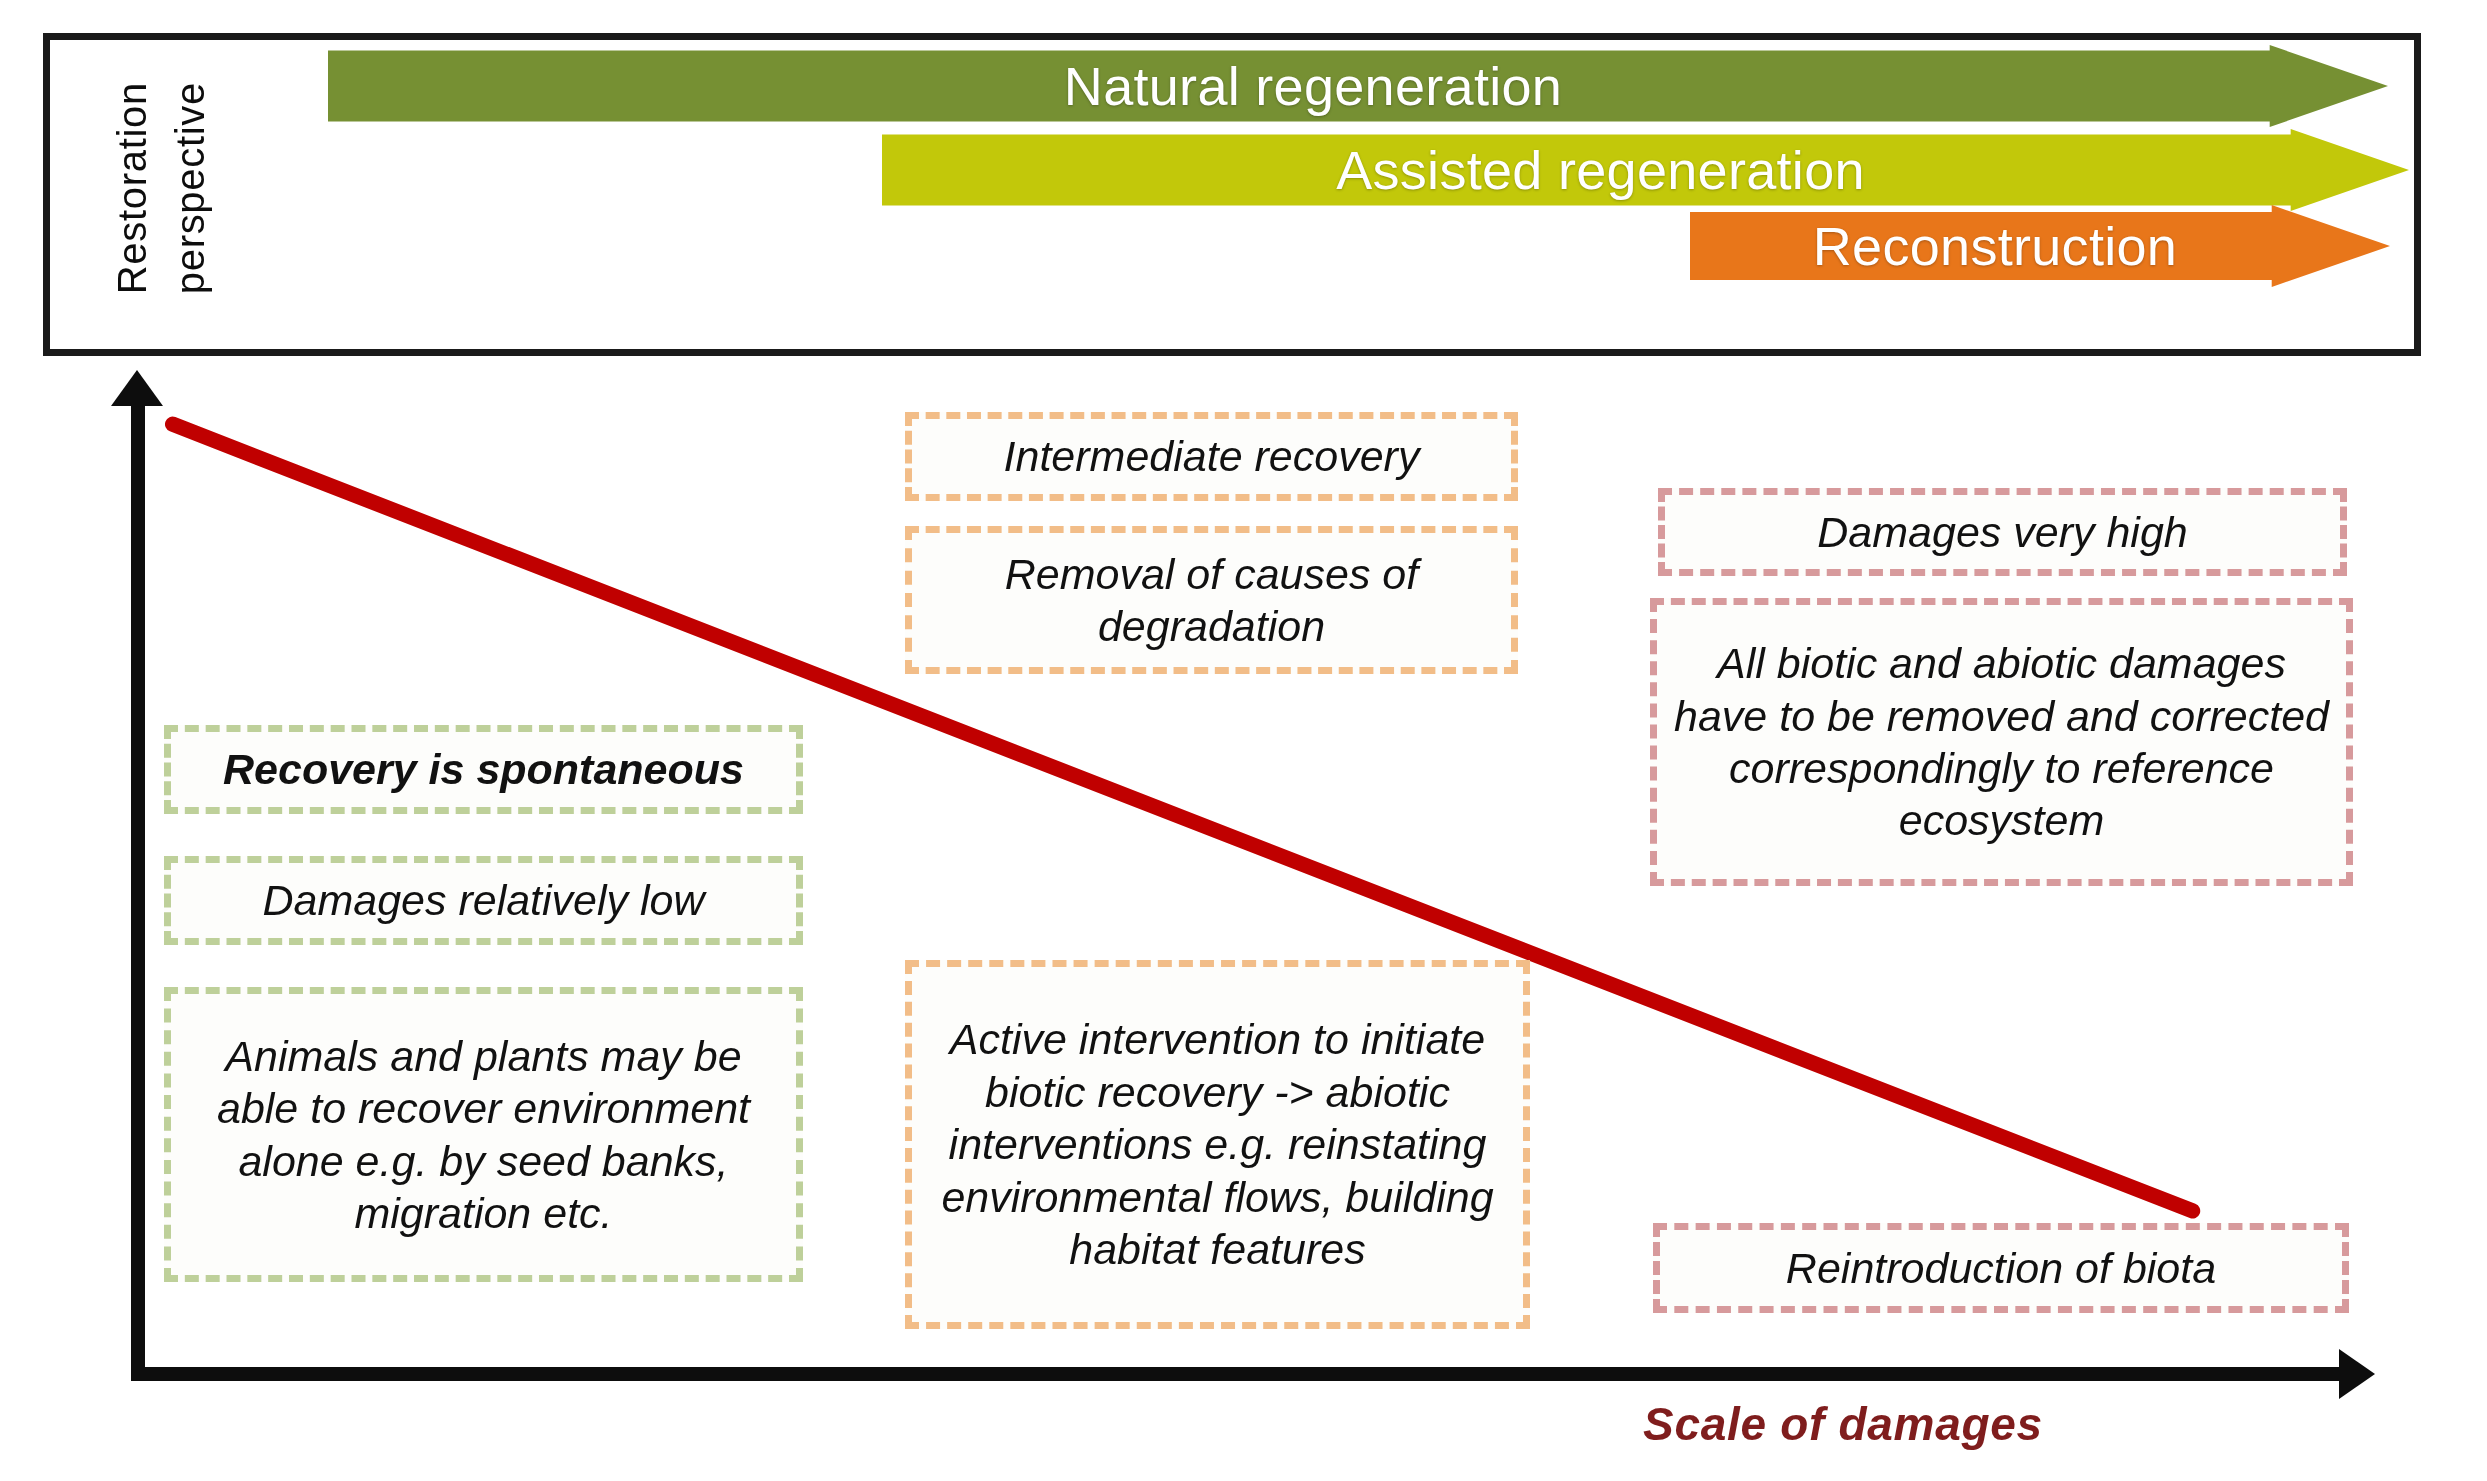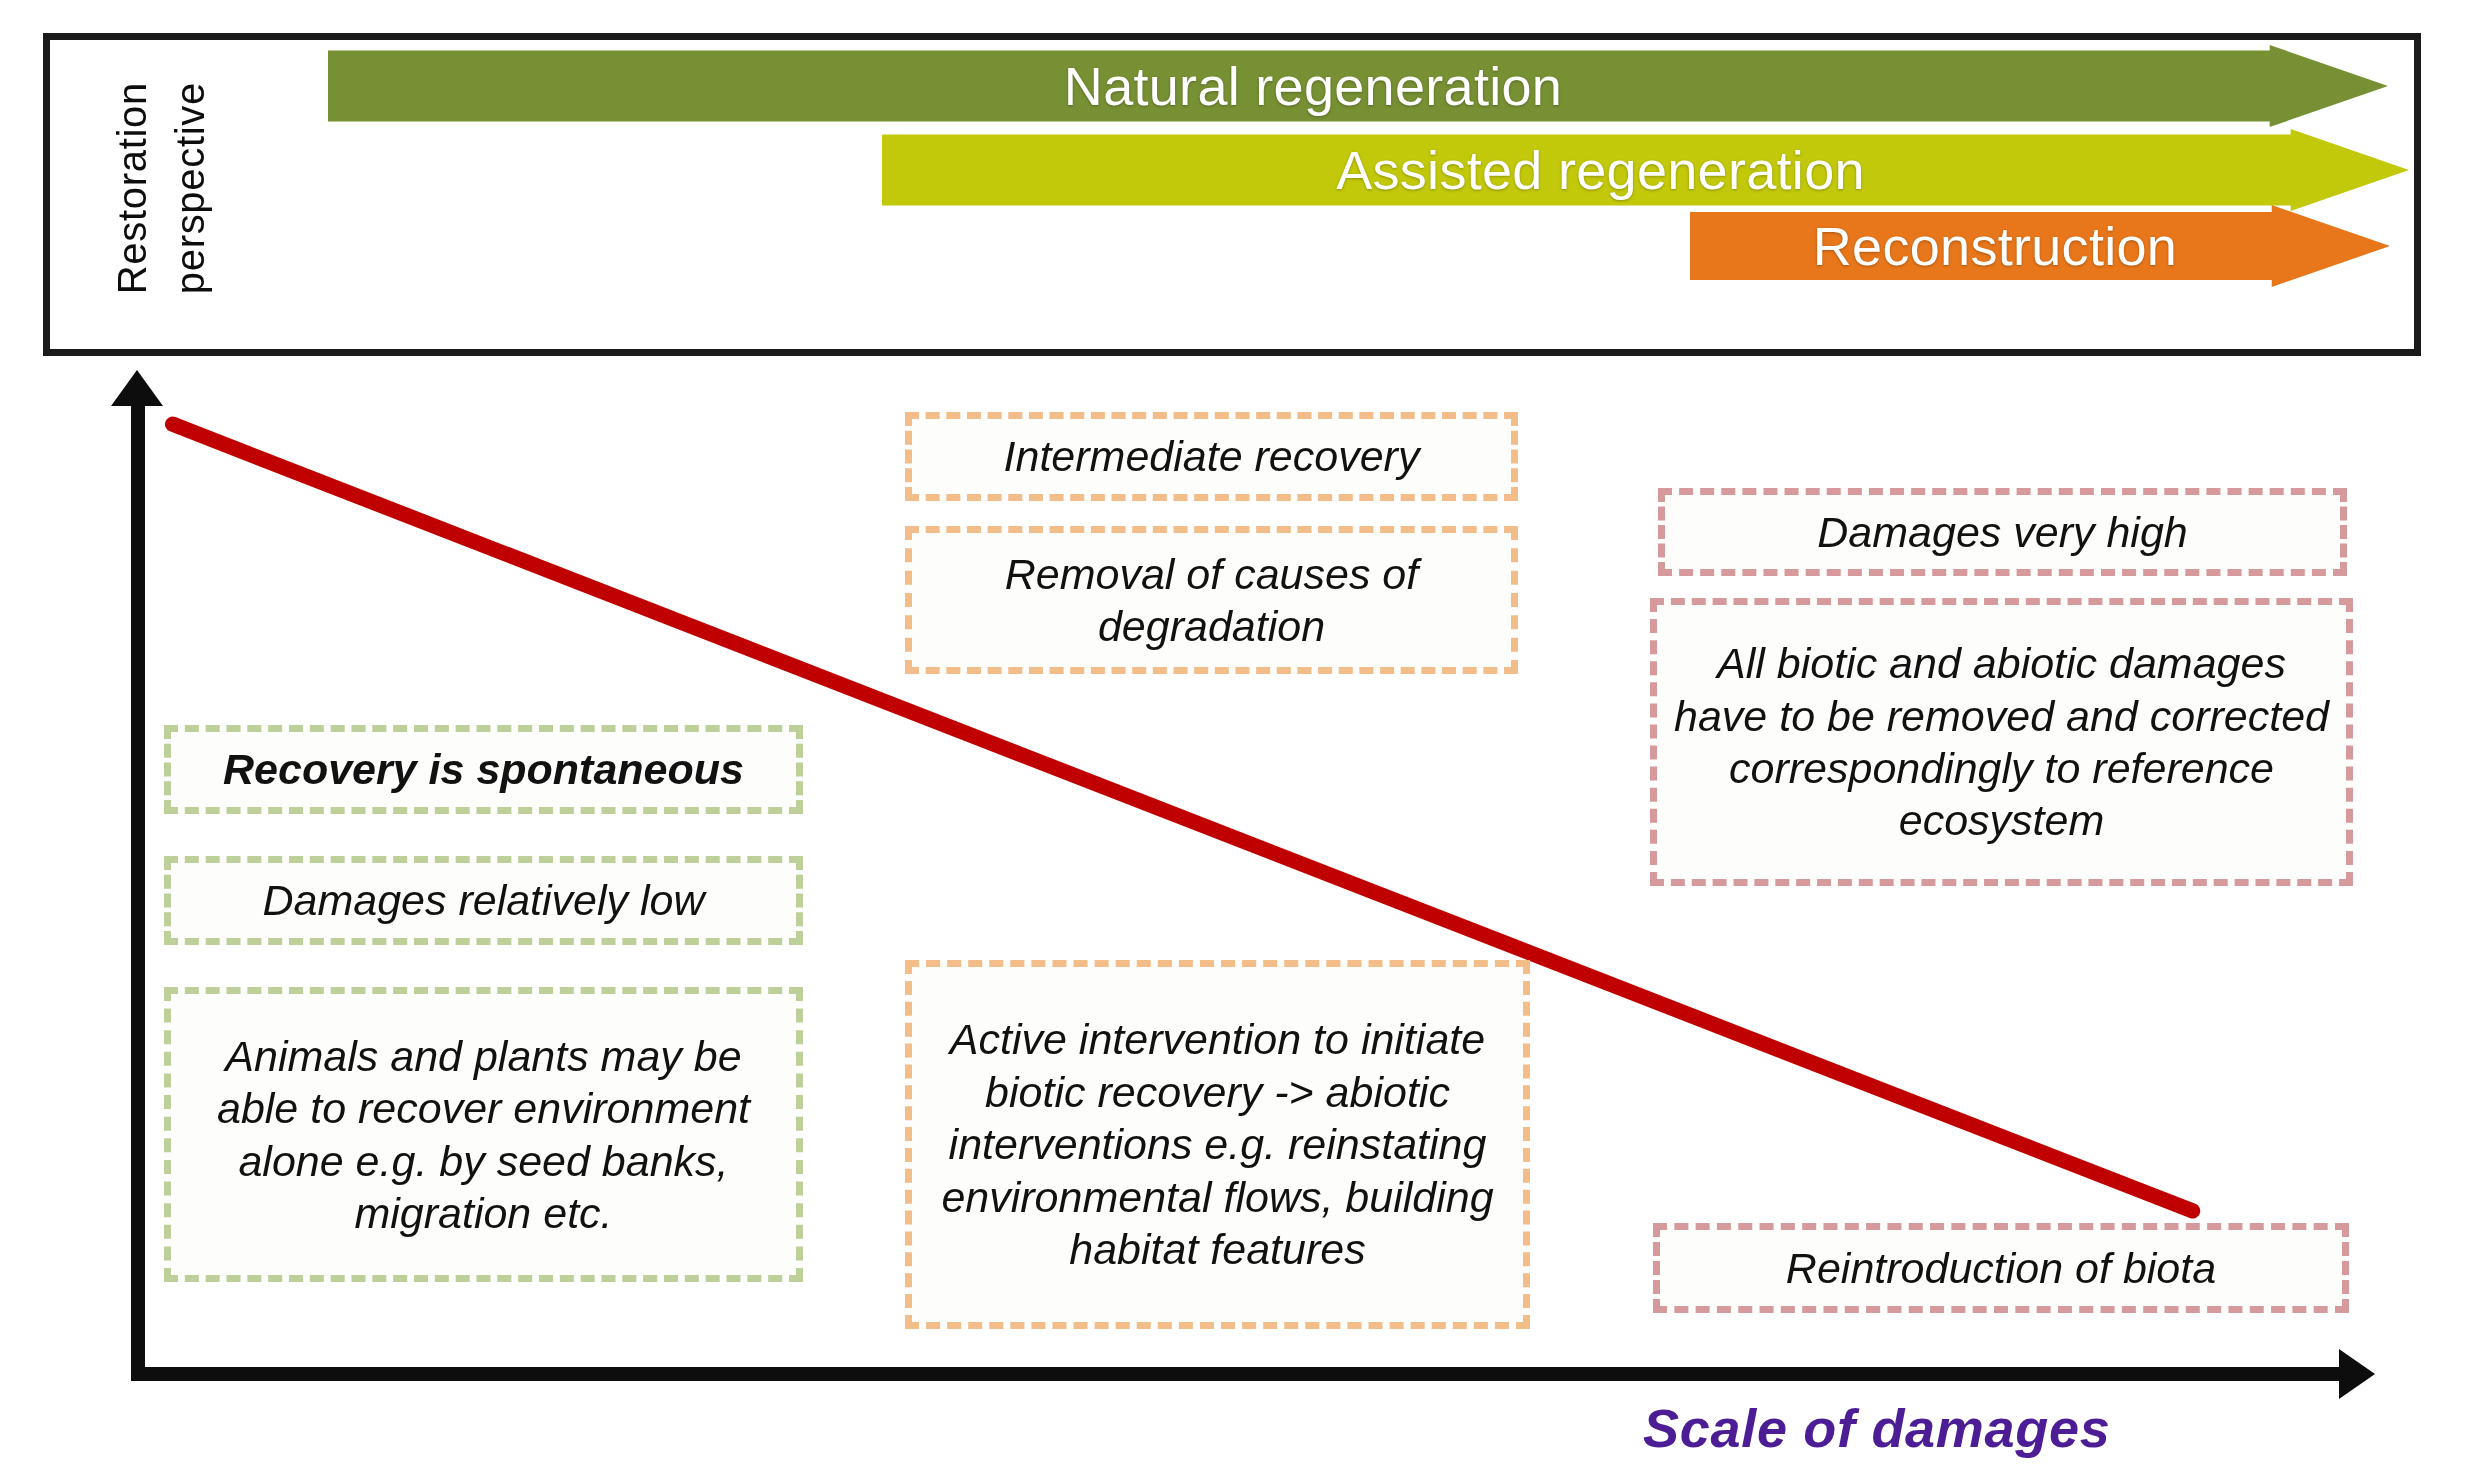--- a/index.html
+++ b/index.html
@@ -60,21 +60,21 @@
   }
   .ylabel{
     position:absolute;left:-104px;top:390px;width:390px;
     text-align:center;
     writing-mode:vertical-rl;transform:rotate(180deg);
     font-size:54px;font-weight:bold;font-style:italic;color:#0d0d0d;
     white-space:nowrap;letter-spacing:0.7px;
   }
   .xlabel{
     position:absolute;left:1643px;top:1041px;
-    font-size:54px;font-weight:bold;font-style:italic;color:#4c1d95;
+    font-size:46px;font-weight:bold;font-style:italic;color:#7f1d1d;
     white-space:nowrap;letter-spacing:0.7px;
   }
   .redline{position:absolute;left:0;top:0;width:2487px;height:1125px;pointer-events:none;}
 
   
   .tbox{
     position:absolute;box-sizing:border-box;
     display:flex;align-items:center;justify-content:center;
     text-align:center;font-style:italic;color:#111111;
     background:#fdfdfb;line-height:1.22;padding:7px 12.5px;

